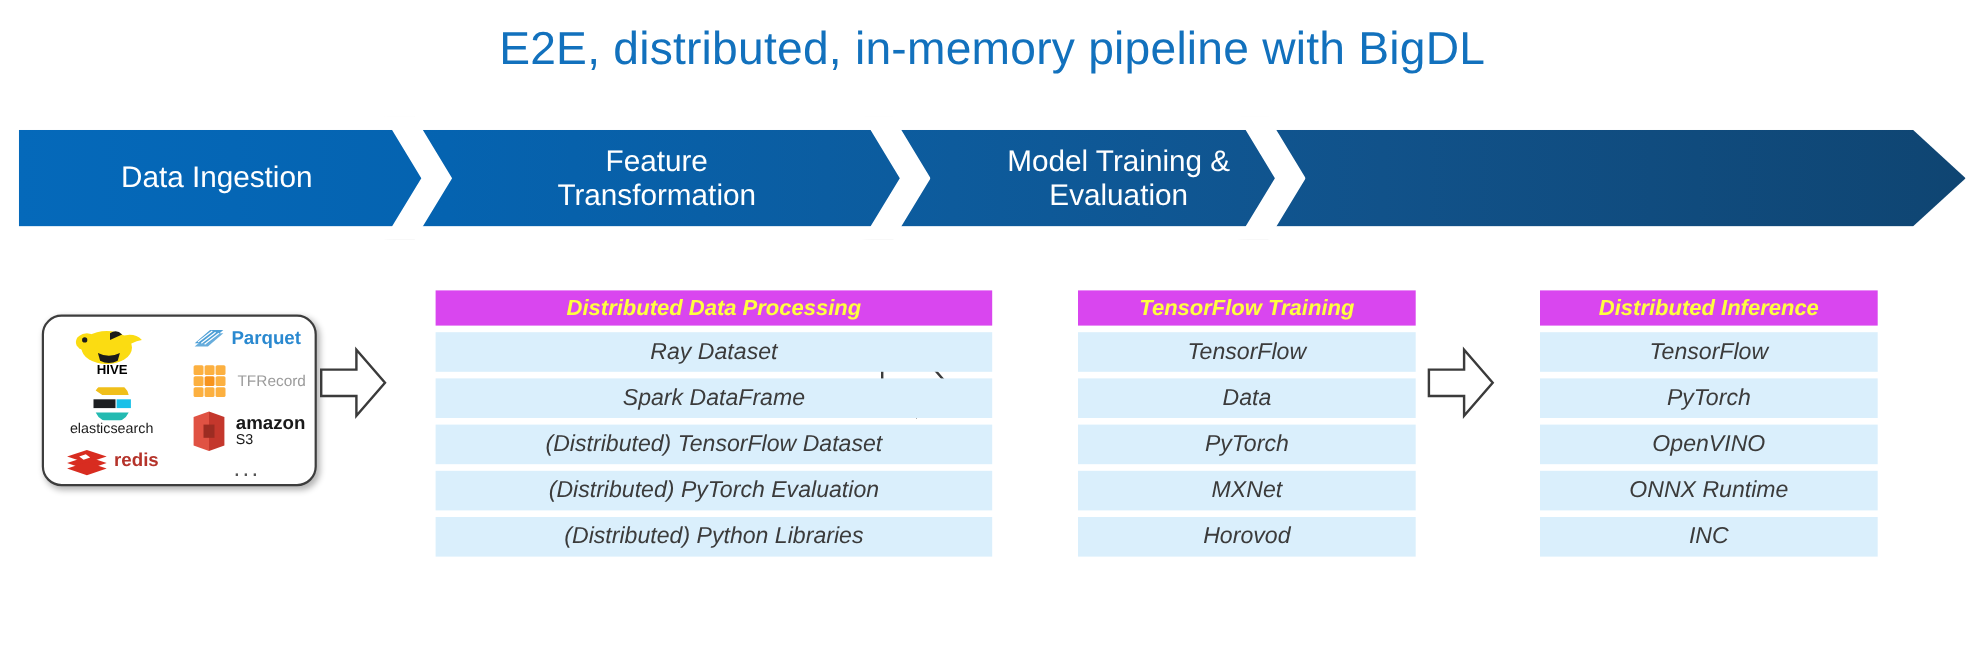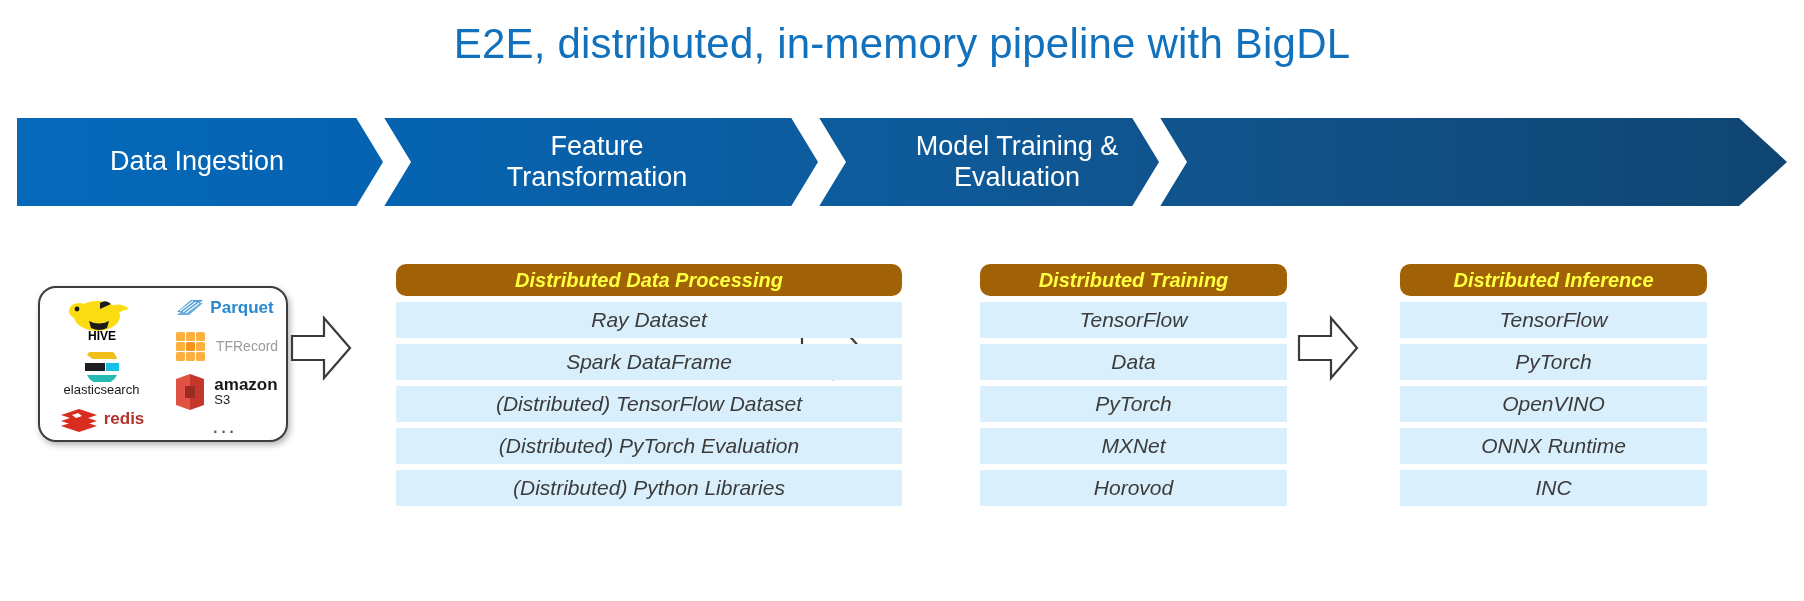--- a/index.html
+++ b/index.html
@@ -51,24 +51,23 @@
   .parq-wrap{width:30px;height:24px;position:relative;}
   .tfr-wrap{width:40px;height:38px;position:relative;}
   .s3-wrap{width:38px;height:40px;position:relative;}
   .redis-wrap{width:40px;height:24px;position:relative;}
   .dots{font-size:22px;color:#555;letter-spacing:2px;line-height:.6;}
   
   .flowarrow{position:absolute;}
   
   .tbl{position:absolute;}
   .tbl-head{
-    background:#a16207;color:#ffff3f;font-style:italic;font-weight:bold;
+    background:#d946ef;color:#ffff3f;font-style:italic;font-weight:bold;
     font-size:20px;height:32px;display:flex;align-items:center;justify-content:center;
     text-align:center;
-    border-radius:10px;
   }
   .tbl-row{
     background:#daeffc;color:#3b3b3b;font-style:italic;font-size:21px;
     height:36px;display:flex;align-items:center;justify-content:center;
     text-align:center;margin-top:6px;
   }
 </style>
 </head>
 <body>
 
@@ -213,21 +212,21 @@
 <div class="tbl" style="left:396px;top:264px;width:506px;">
   <div class="tbl-head">Distributed Data Processing</div>
   <div class="tbl-row">Ray Dataset</div>
   <div class="tbl-row">Spark DataFrame</div>
   <div class="tbl-row">(Distributed) TensorFlow Dataset</div>
   <div class="tbl-row">(Distributed) PyTorch Evaluation</div>
   <div class="tbl-row">(Distributed) Python Libraries</div>
 </div>
 
 <div class="tbl" style="left:980px;top:264px;width:307px;">
-  <div class="tbl-head">Distributed Training</div>
+  <div class="tbl-head">TensorFlow Training</div>
   <div class="tbl-row">TensorFlow</div>
   <div class="tbl-row">Data</div>
   <div class="tbl-row">PyTorch</div>
   <div class="tbl-row">MXNet</div>
   <div class="tbl-row">Horovod</div>
 </div>
 
 <div class="tbl" style="left:1400px;top:264px;width:307px;">
   <div class="tbl-head">Distributed Inference</div>
   <div class="tbl-row">TensorFlow</div>

